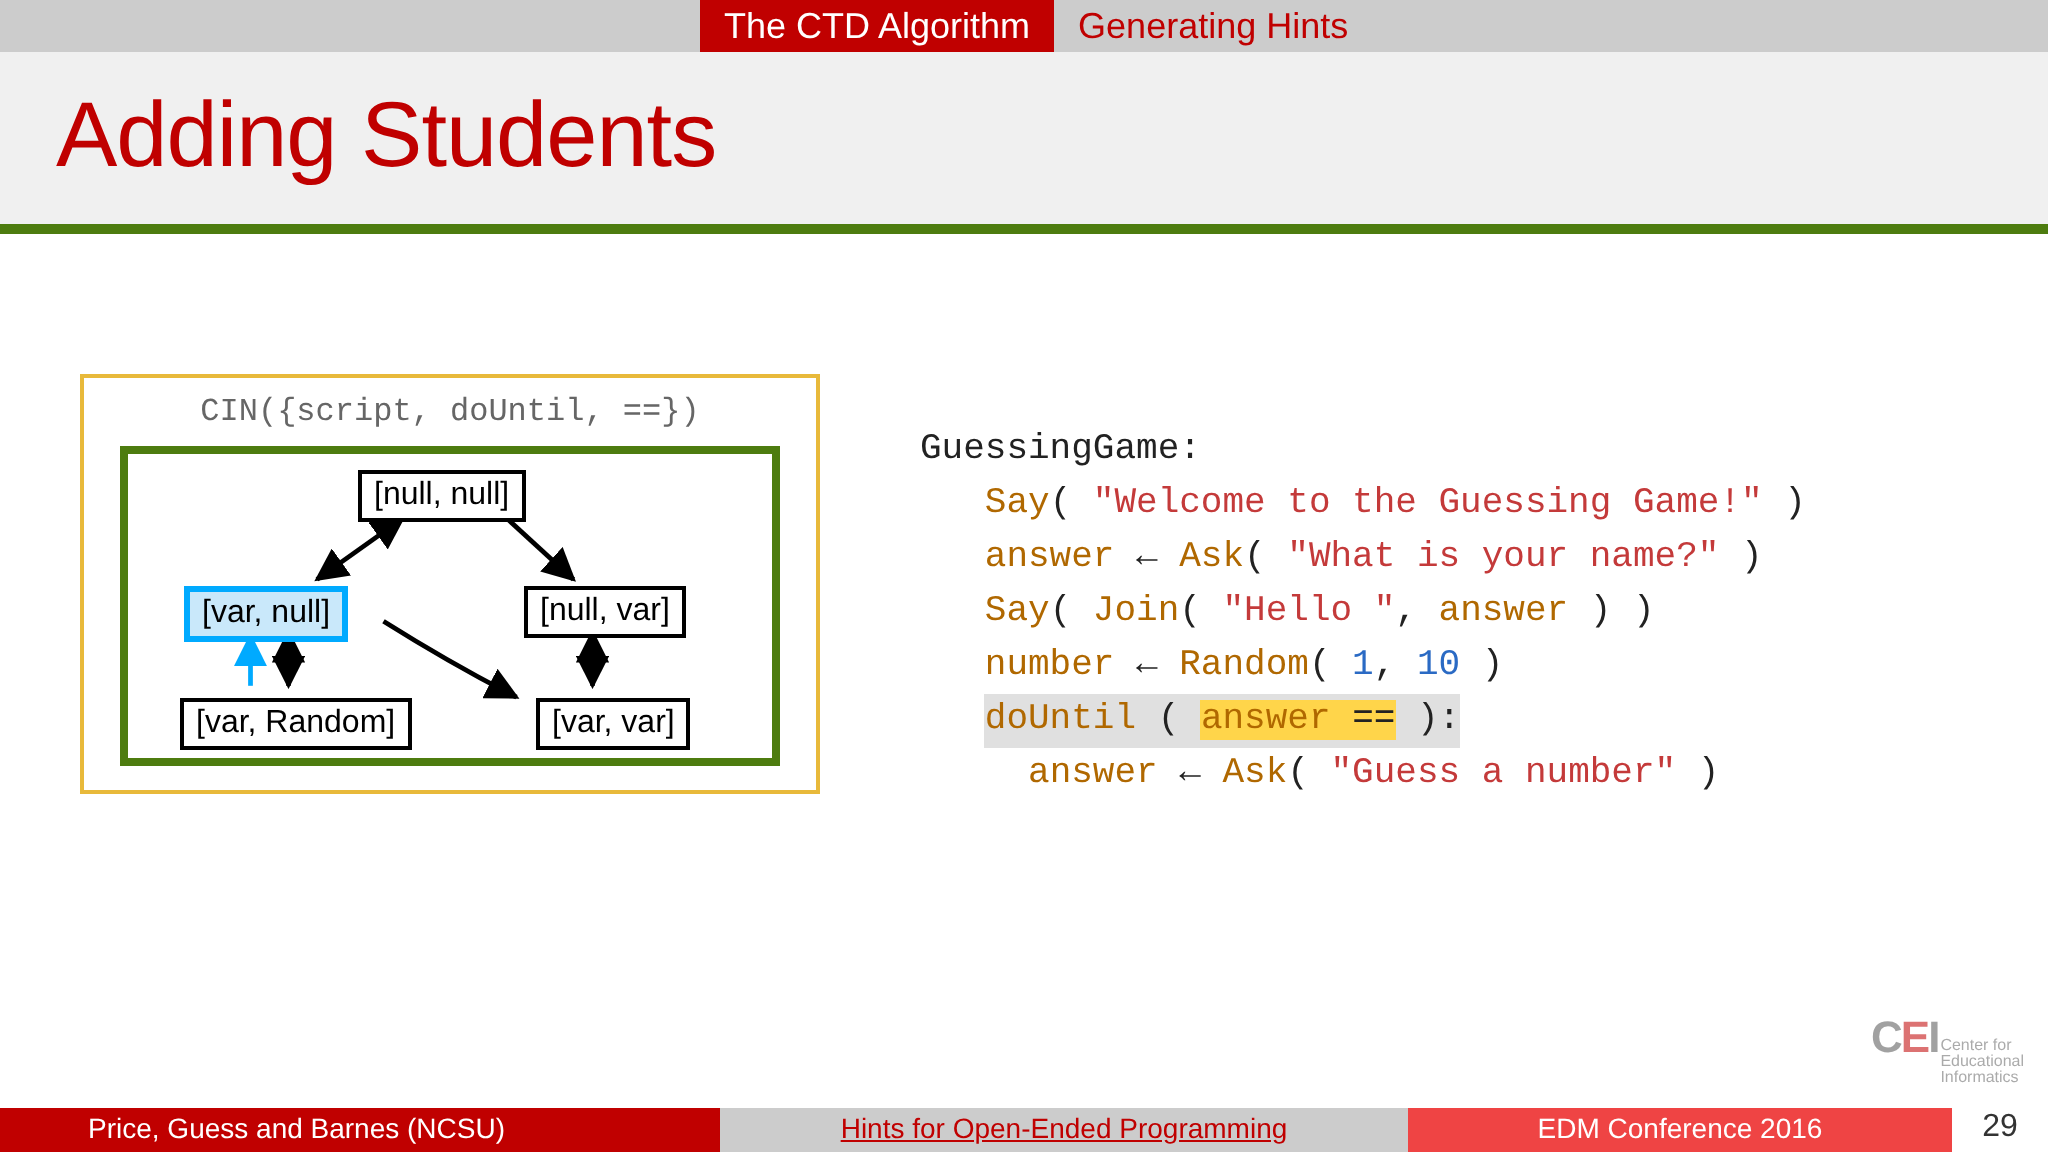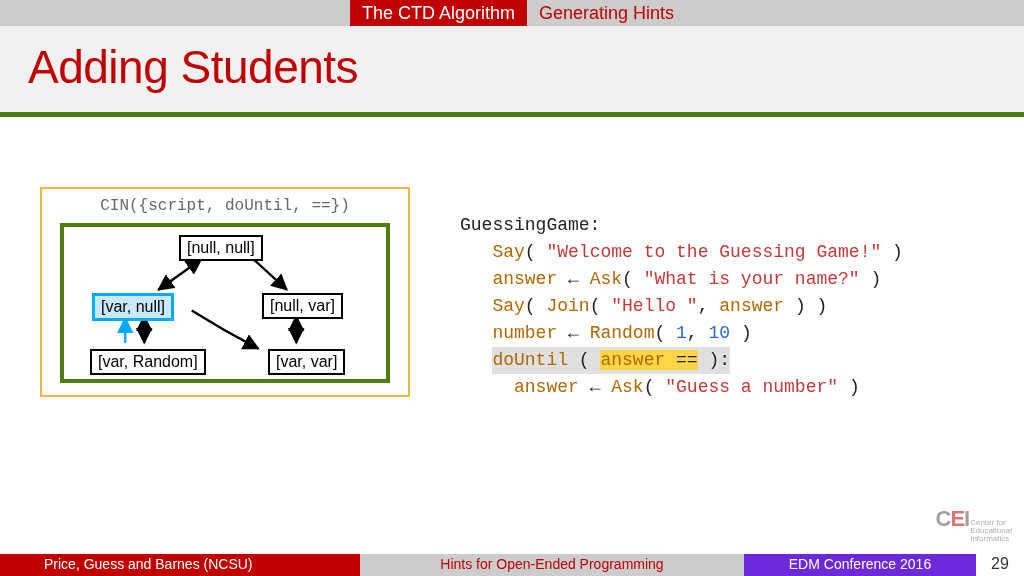--- a/index.html
+++ b/index.html
@@ -61,22 +61,22 @@
   .logo-mark { font-weight: 800; font-size: 22px; color: #555; letter-spacing: -1px; }
   .logo-mark .red { color: #c00000; }
   .logo-text { font-size: 8px; line-height: 1; color: #666; margin-top: 25px; }
 
   
   .footer {
     position: absolute; left: 0; bottom: 0; width: 1024px; height: 22px;
     display: flex; font-size: 14px; color: #fff;
   }
   .footer .seg-red1 { background: #c00000; width: 360px; padding: 2px 0 0 44px;}
-  .footer .seg-grey { background: #ccc; color: #c00000; flex: 1; text-align: center; padding-top: 2px;}
-  .footer .seg-red2 { background: #6d28d9; width: 232px; text-align: center; padding-top: 2px;}
+  .footer .seg-grey { background: #ccc; color: #c00000; flex: 1; text-align: center; padding-top: 2px; text-decoration: underline;}
+  .footer .seg-red2 { background: #ef4444; width: 272px; text-align: center; padding-top: 2px;}
   .footer .seg-page { background: #fff; color: #333; width:48px; text-align: center; font-size: 16px; padding-top: 1px;}
 </style>
 </head>
 <body>
 
 <div class="topbar">
   <div class="spacer-left"></div>
   <div class="crumb-active">The CTD Algorithm</div>
   <div class="crumb-next">Generating Hints</div>
   <div class="spacer-right"></div>

